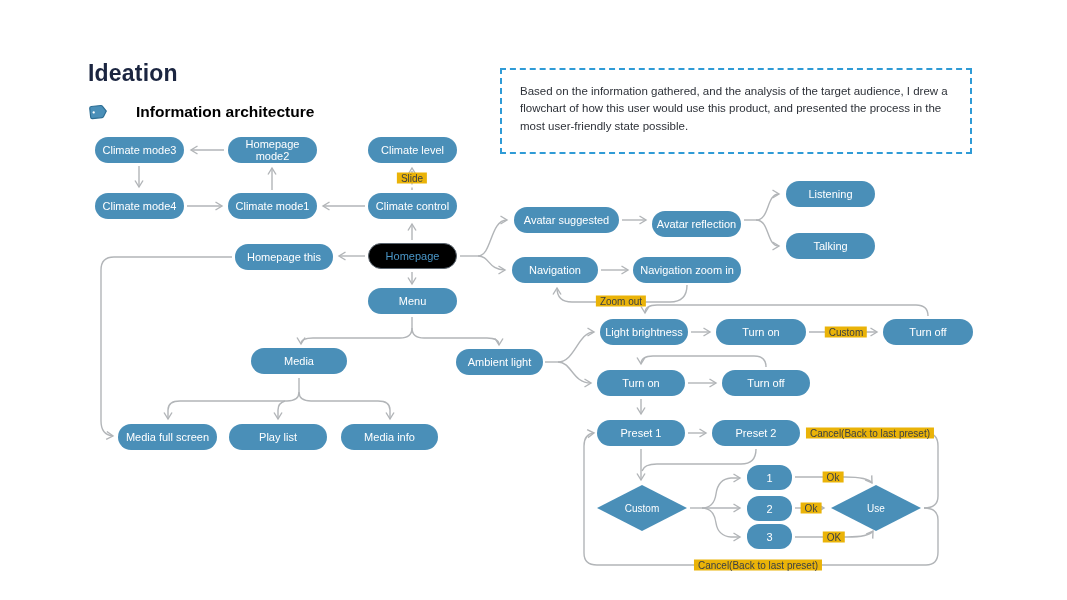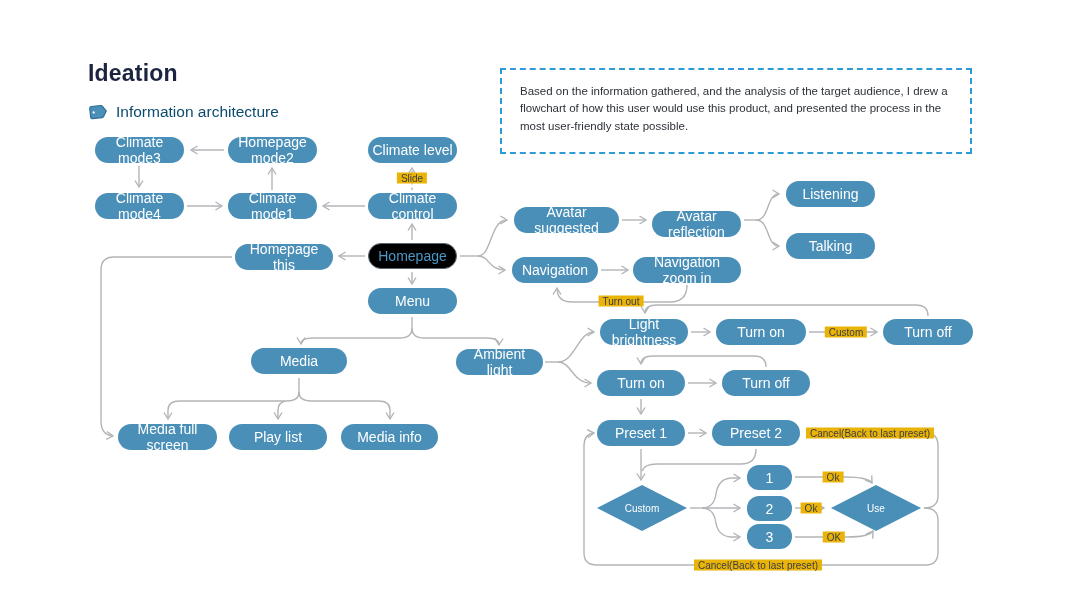--- a/index.html
+++ b/index.html
@@ -1,31 +1,31 @@
 <!DOCTYPE html>
 <html><head>
 <meta charset="utf-8">
 <style>
   html,body{margin:0;padding:0;background:#ffffff;}
   body{font-family:"Liberation Sans", sans-serif;}
   .canvas{position:relative;width:1067px;height:600px;background:#ffffff;overflow:hidden;}
 
   .page-title{position:absolute;left:88px;top:60px;font-size:23px;font-weight:800;color:#1b2540;letter-spacing:.2px;}
   .section{position:absolute;left:88px;top:102px;display:flex;align-items:center;gap:8px;}
-  .section-label{font-size:15.5px;font-weight:400;color:#0c4a6e;}
+  .section-label{font-size:15.5px;font-weight:700;color:#000000;margin-left:20px;}
   .tag-icon{width:20px;height:20px;transform:rotate(-6deg);}
 
   .note{position:absolute;left:500px;top:68px;width:472px;height:86px;border:2px dashed #2f9bd6;box-sizing:border-box;padding:13px 18px;}
   .note-text{font-size:11.5px;line-height:1.5;color:#2d3138;}
 
   .wires{position:absolute;left:0;top:0;}
   .wires path{fill:none;stroke:#b2b5b8;stroke-width:1.4;}
 
   .node{position:absolute;height:26px;box-sizing:border-box;background:#4a8fb8;border-radius:13px;
-        color:#fff;font-size:14px;display:flex;align-items:center;justify-content:center;
+        color:#fff;font-size:11px;display:flex;align-items:center;justify-content:center;
         text-align:center;padding:0 4px;}
   .node-white{background:#000000;border:1.5px solid #5a646e;color:#4a97c8;}
   .pill-sm{border-radius:12px;}
   .diamond{position:absolute;background:#4a8fb8;color:#fff;font-size:10px;
            display:flex;align-items:center;justify-content:center;
            clip-path:polygon(50% 0,100% 50%,50% 100%,0 50%);}
   .edge-label{position:absolute;transform:translate(-50%,-50%);background:#eab308;
               padding:0 4px;font-size:10px;color:#3a3f44;white-space:nowrap;}
 </style>
 </head>
@@ -141,21 +141,21 @@
   <div class="node pill-sm" style="left:747px;top:524px;width:45px;height:25px">3</div>
   <div class="diamond" style="left:831px;top:485px;width:90px;height:46px">
     <span>Use</span>
   </div>
 
   <div class="node" style="left:118px;top:424px;width:99px">Media full screen</div>
   <div class="node" style="left:229px;top:424px;width:98px">Play list</div>
   <div class="node" style="left:341px;top:424px;width:97px">Media info</div>
 
   <div class="edge-label" style="left:412px;top:178px">Slide</div>
-  <div class="edge-label" style="left:621px;top:301px">Turn out</div>
+  <div class="edge-label" style="left:621px;top:301px">Zoom out</div>
   <div class="edge-label" style="left:846px;top:332px">Custom</div>
   <div class="edge-label" style="left:833px;top:477px">Ok</div>
   <div class="edge-label" style="left:811px;top:508px">Ok</div>
   <div class="edge-label" style="left:834px;top:537px">OK</div>
   <div class="edge-label" style="left:870px;top:433px">Cancel(Back to last preset)</div>
   <div class="edge-label" style="left:758px;top:565px">Cancel(Back to last preset)</div>
 
 </div>
 
 </body></html>

